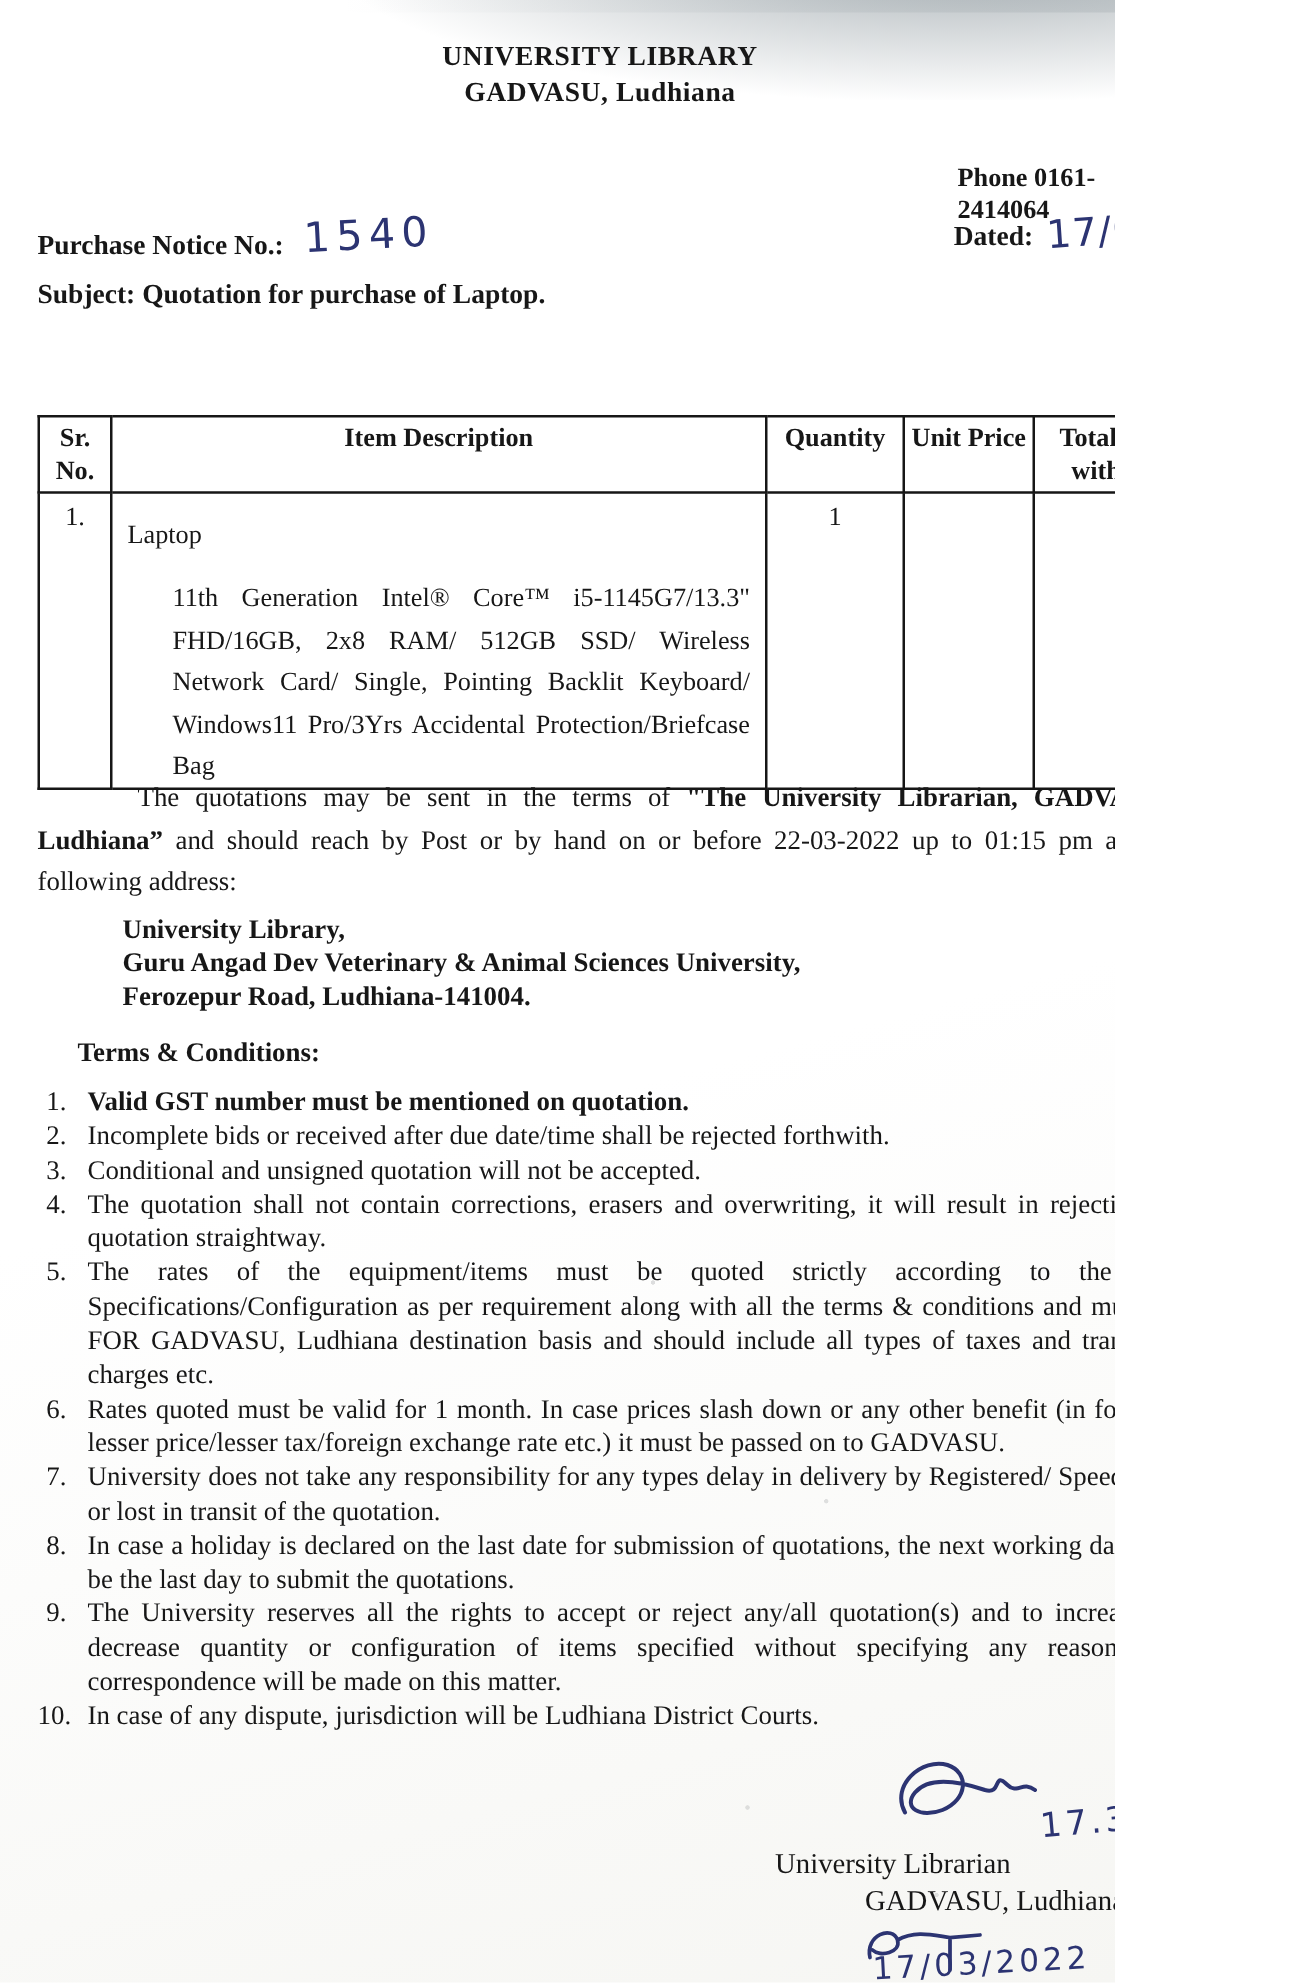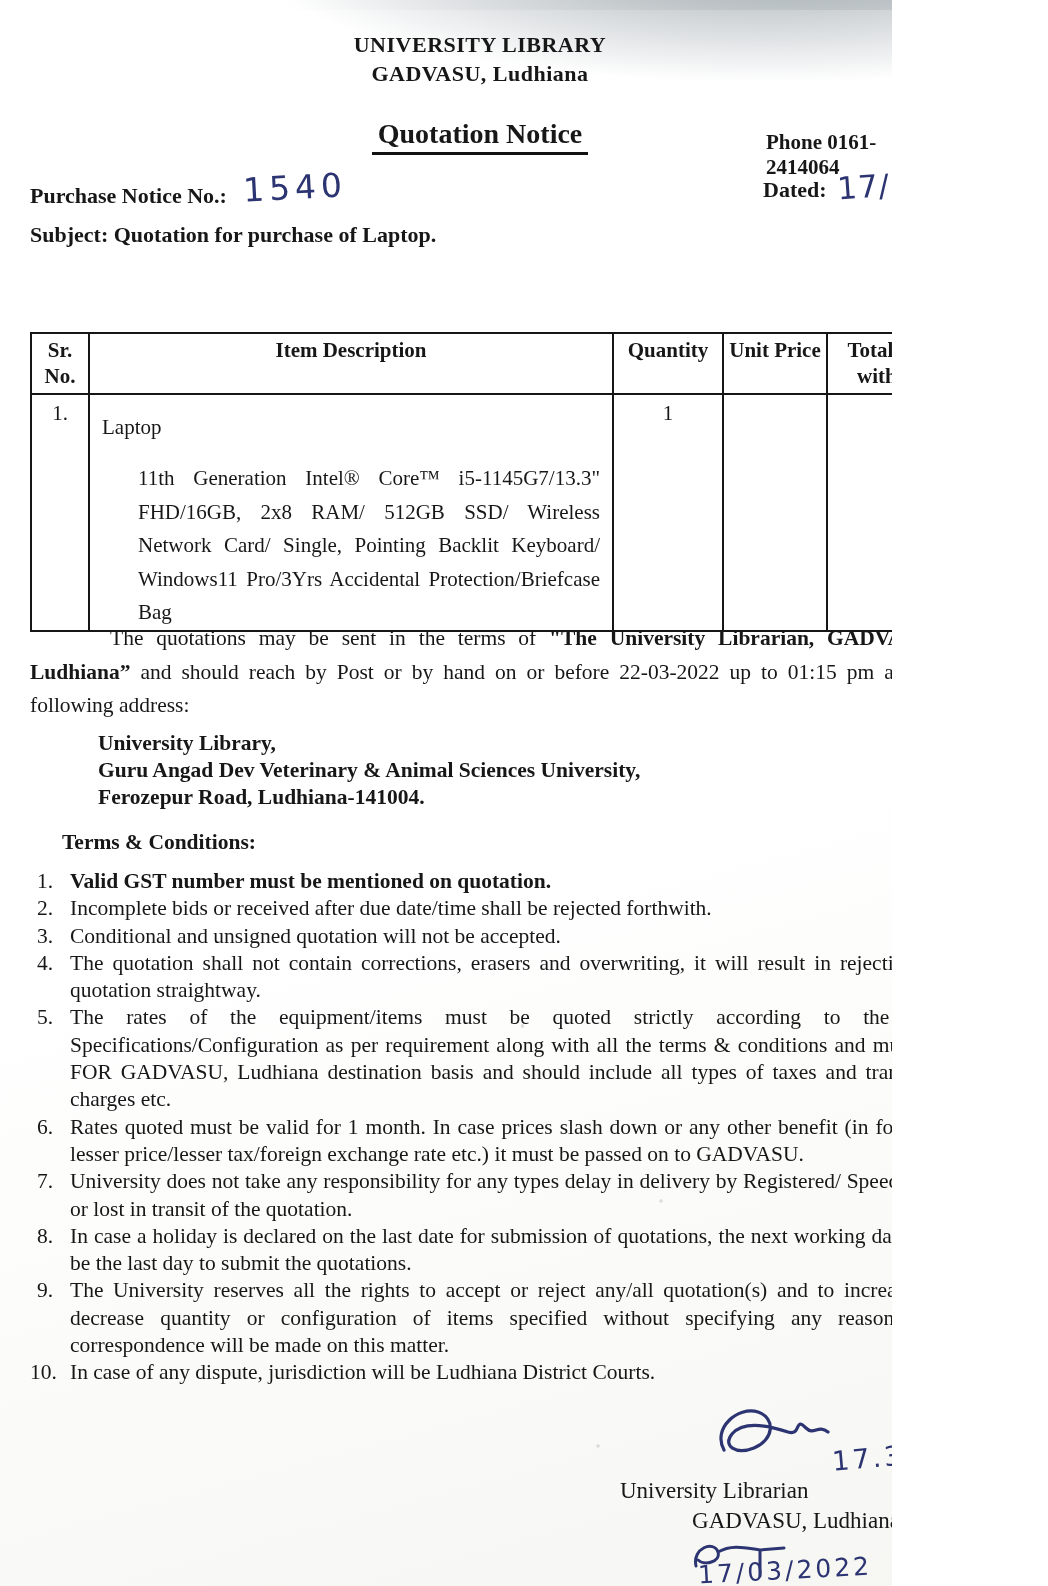--- a/index.html
+++ b/index.html
@@ -99,23 +99,20 @@
 <div class="page">
 
   <div class="shade-top-right"></div>
   <div class="grain"></div>
 
   <div class="abs org">
     <div>UNIVERSITY LIBRARY</div>
     <div>GADVASU, Ludhiana</div>
   </div>
 
-  <div class="abs doc-title-wrap">
-    <span class="doc-title">Quotation Notice</span>
-  </div>
 
   <div class="abs phone">Phone 0161-2414064</div>
 
   <div class="abs purchase-line">
     <span>Purchase Notice No.:</span><span class="hand purchase-no">1540</span>
   </div>
 
   <div class="abs dated-line">
     <span>Dated:</span><span class="hand dated-val">17/03/2022</span>
   </div>

